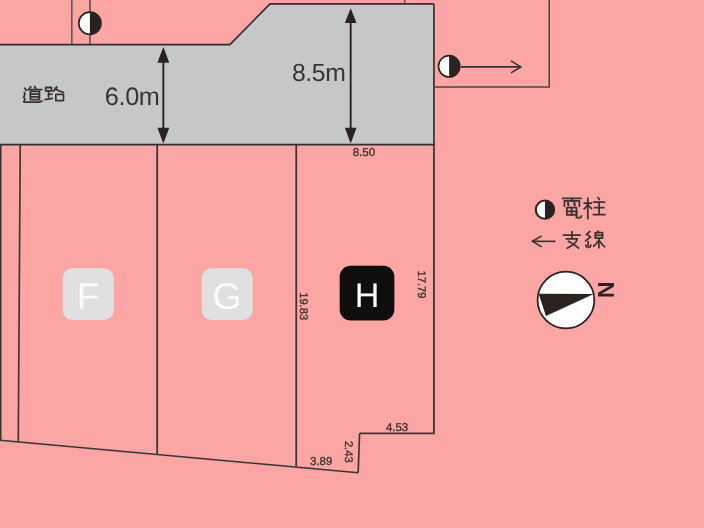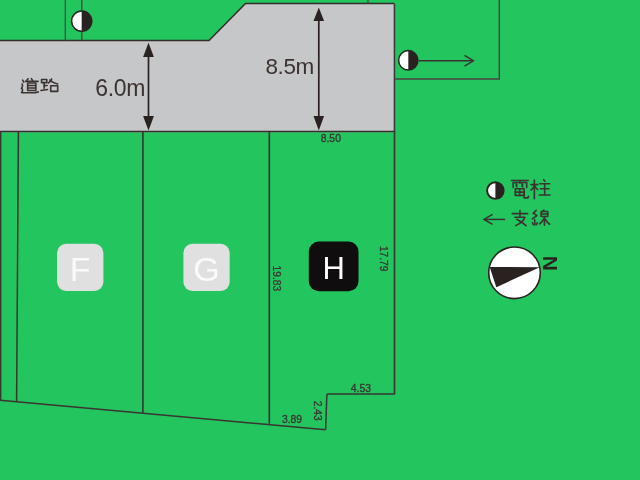--- a/index.html
+++ b/index.html
@@ -1,16 +1,16 @@
 <!DOCTYPE html>
 <html><head>
 <meta charset="utf-8">
 <style>
   html,body{margin:0;padding:0;background:#ffffff;}
-  #stage{position:relative;width:640px;height:480px;overflow:hidden;background:#22c55e;}
+  #stage{position:relative;width:640px;height:480px;overflow:hidden;background:#fca5a5;}
   svg{display:block;}
   text{font-family:"Liberation Sans",sans-serif;}
 </style>
 </head>
 <body>
 <div id="stage">
 <svg width="640" height="480" viewBox="0 0 640 480">
 
   <polygon points="0,40.6 209,40.6 245.5,3.5 395.2,3.5 395.2,132.2 0,132.2" fill="#c6c7c8"></polygon>
 

